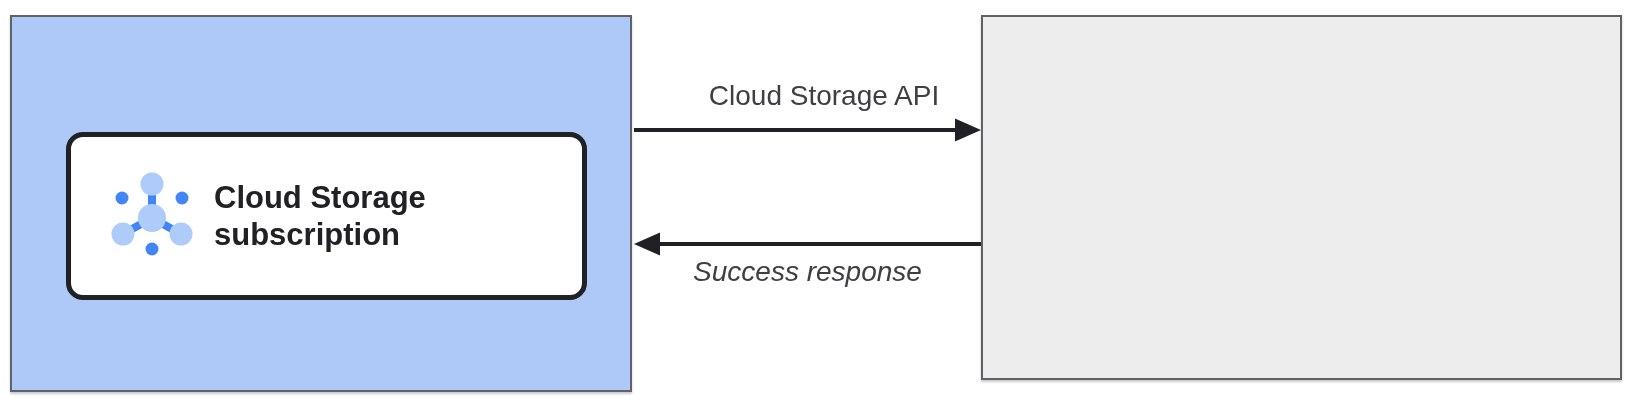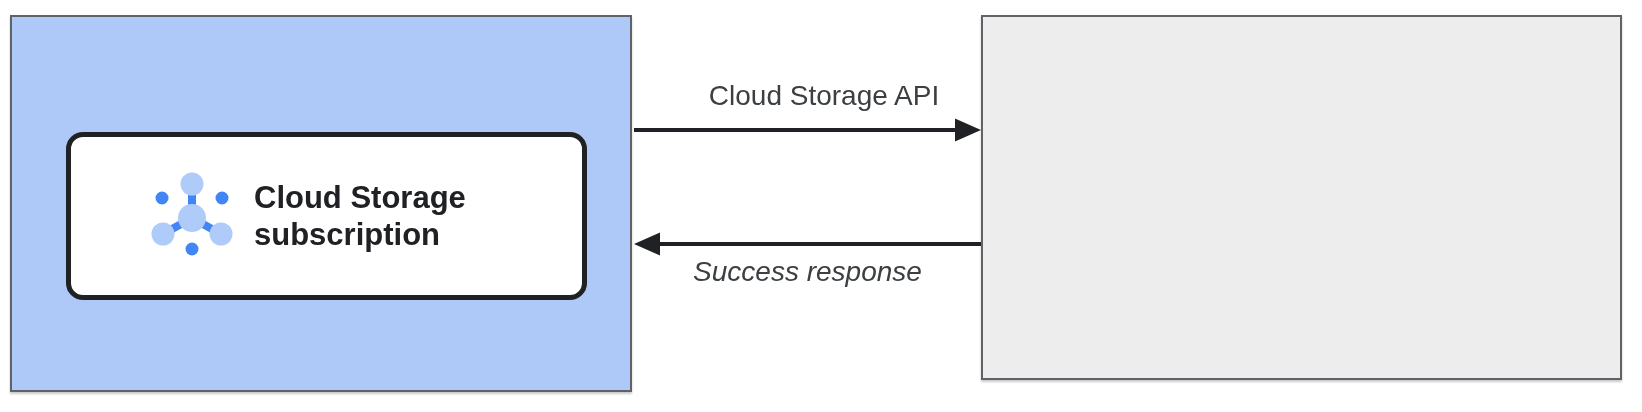--- a/index.html
+++ b/index.html
@@ -36,21 +36,21 @@
     position: absolute;
     background: #ffffff;
     border: 5px solid #202124;
     border-radius: 17px;
     display: flex;
     align-items: center;
   }
   .card-subscription {
     left: 54px; top: 115px;
     width: 521px; height: 168px;
-    padding-left: 78px;
+    padding-left: 38px;
   }
   .card-icon { flex: 0 0 auto; display: block; }
   .card-title {
     font-size: 31px;
     font-weight: bold;
     line-height: 37px;
     color: #202124;
     letter-spacing: 0px;
   }
   .card-subscription .card-title { margin-left: 19px; max-width: 310px; }

